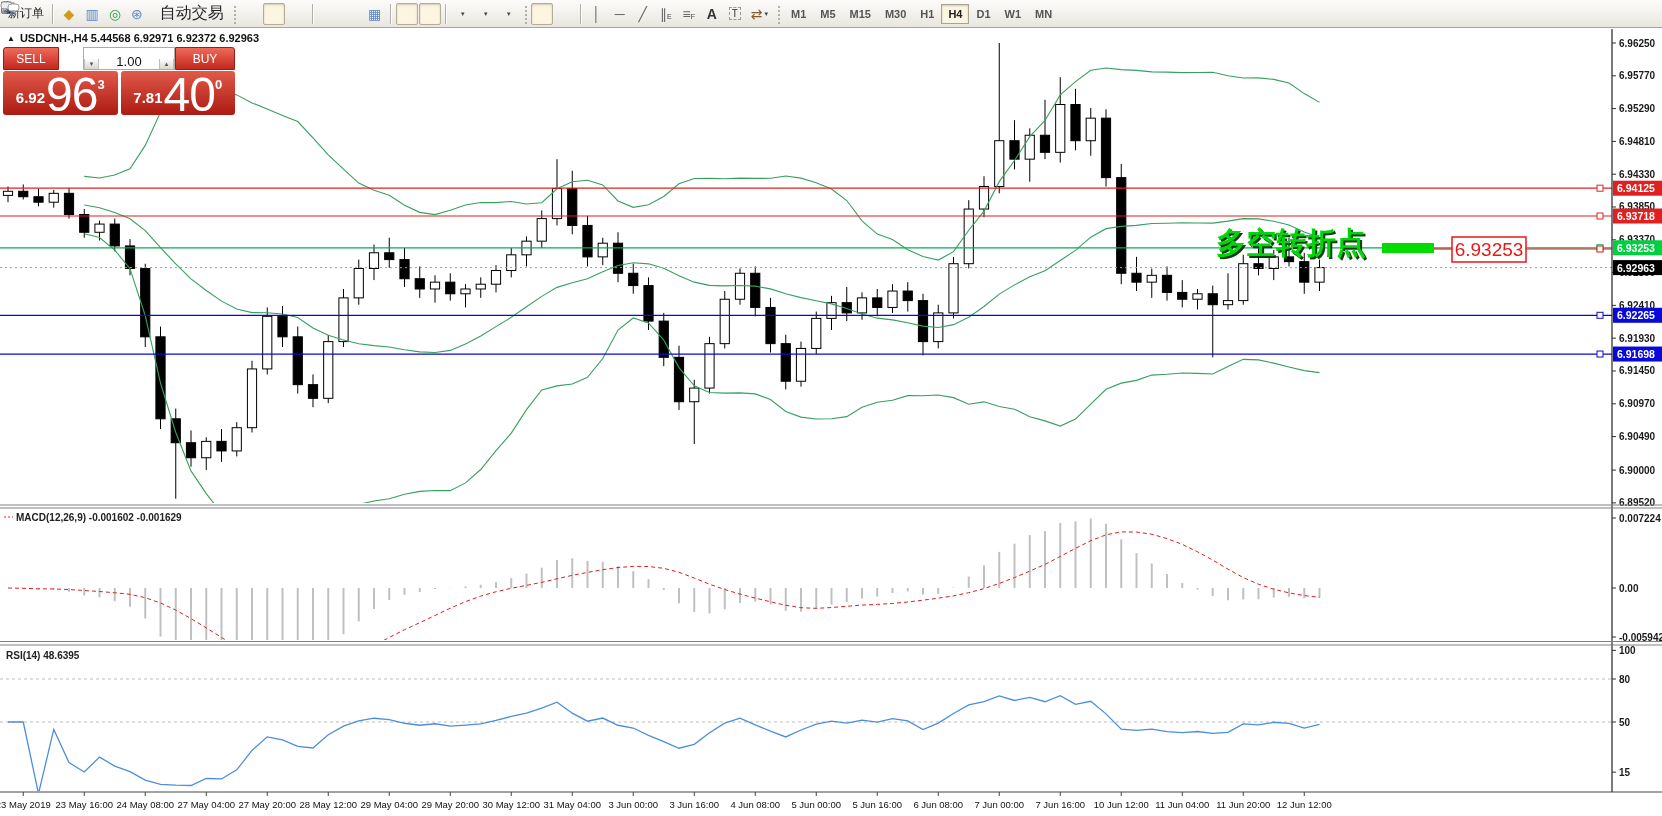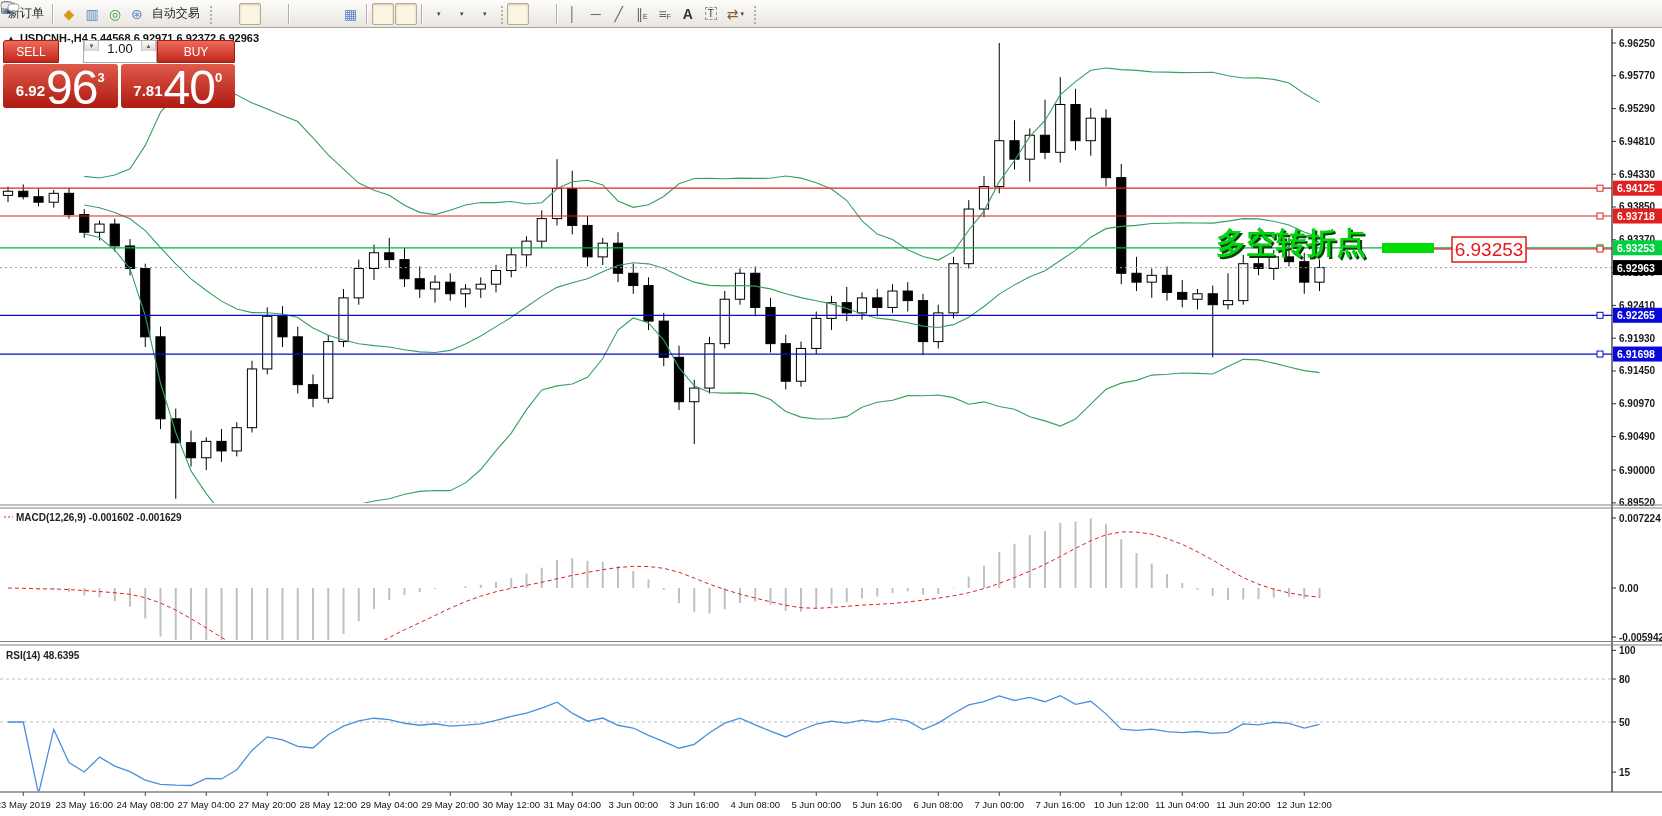--- a/index.html
+++ b/index.html
@@ -15,34 +15,34 @@
     padding:0 3px;cursor:default;font-family:inherit;}
   .tbtn.pressed{background:#fcf5e2;border:1px solid #b3ac97;box-shadow:inset 0 1px 2px rgba(0,0,0,.18);}
   .sep{width:1px;height:20px;background:#b3afa8;border-right:1px solid #fff;margin:0 3px;}
   .grip{width:4px;height:20px;margin:0 3px;background-image:radial-gradient(#b4b0a9 1px,transparent 1.2px);background-size:4px 4px;background-position:1px 1px;}
   .caret{font-size:7px;color:#444;margin-left:2px;}
   .g{font-size:14px;line-height:1;}
   .gold{color:#d09c1a}.blue{color:#5b86c2}.green{color:#2f9e44}.gray{color:#666}
   .tf{font-size:11px;font-weight:bold;color:#555;padding:0 6px;height:20px;display:flex;align-items:center;border:1px solid transparent;background:transparent;font-family:inherit;}
   .tf.active{background:#fcf5e2;border:1px solid #a8a292;box-shadow:inset 0 1px 2px rgba(0,0,0,.18);color:#222;}
   .spacer{flex:1}
-  .lbl-cn{font-size:12px;color:#222;margin-left:9px;}
+  .lbl-cn{font-size:16px;color:#222;margin-left:17px;}
 
   
   .sym-header{position:absolute;left:7px;top:32px;font-size:11px;font-weight:bold;color:#111;z-index:20;display:flex;align-items:center;gap:5px;}
   .sym-header .tri{font-size:8px;}
 
   
-  .panel{position:absolute;left:3px;top:40px;width:232px;z-index:20;}
+  .panel{position:absolute;left:3px;top:47px;width:232px;z-index:20;}
   .row1{display:flex;height:23px;}
   .btn-sell,.btn-buy{width:56px;box-sizing:border-box;background:linear-gradient(#ef6a5a,#c3271d);
     color:#fff;font-size:12px;display:flex;align-items:center;justify-content:center;border:1px solid #9e1d15;}
   .btn-sell{border-radius:3px 0 0 0;}
-  .btn-buy{border-radius:0 3px 0 0;width:78px;}
-  .stepper{flex:1;display:flex;background:#fff;border:1px solid #b0aca4;box-sizing:border-box;align-items:flex-start;margin-left:24px;}
+  .btn-buy{border-radius:0 3px 0 0;width:60px;}
+  .stepper{flex:1;display:flex;background:#fff;border:1px solid #b0aca4;box-sizing:border-box;align-items:flex-end;margin-left:24px;}
   .step-btn{width:15px;background:linear-gradient(#fdfdfd,#dad6cf);border:0;border-left:1px solid #c4c0b8;border-right:1px solid #c4c0b8;
     font-size:7px;color:#555;display:flex;align-items:center;justify-content:center;}
   .vol{flex:1;display:flex;align-items:center;justify-content:center;font-size:13px;color:#111;}
   .row2{display:flex;gap:3px;height:44px;margin-top:1px;}
   .pbox{flex:1;background:linear-gradient(#e05a4a,#ad1a12);border-radius:3px;color:#fff;
     display:flex;align-items:flex-end;justify-content:center;padding-bottom:3px;}
   .psm{font-size:15px;font-weight:bold;margin:0 1px 6px 0;}
   .pbig{font-size:48px;font-weight:normal;line-height:34px;letter-spacing:-1px;}
   .psup{font-size:13px;font-weight:bold;margin-bottom:20px;}
 
@@ -183,20 +183,31 @@
         <span class="g" style="color:#333;font-weight:bold;">A</span>
       </button>
     <button class="tbtn">
         <span style="font-size:10px;color:#333;border:1px dashed #999;padding:0 2px;">T</span>
       </button>
     <button class="tbtn">
         <span class="g" style="color:#8a5a2a;">⇄</span>
         <span class="caret">▾</span>
       </button>
     <div class="grip"></div>
+    <div id="tf-group" style="display:flex;align-items:center;">
+        <button class="tf">M1</button>
+        <button class="tf">M5</button>
+        <button class="tf">M15</button>
+        <button class="tf">M30</button>
+        <button class="tf">H1</button>
+        <button class="tf active">H4</button>
+        <button class="tf">D1</button>
+        <button class="tf">W1</button>
+        <button class="tf">MN</button>
+      </div>
     <div class="spacer"></div>
     <button class="tbtn">
       <svg class="mini" width="18" height="18">
           <circle cx="8" cy="7" r="4.5" fill="none" stroke="#2a5fb0" stroke-width="1.6"></circle>
           <line x1="11.5" y1="10.5" x2="15" y2="14" stroke="#2a5fb0" stroke-width="2"></line>
         </svg>
     </button>
     <button class="tbtn">
       <svg class="mini" width="20" height="16">
           <rect x="1" y="2" width="11" height="7" rx="3" fill="#eee" stroke="#999"></rect>

